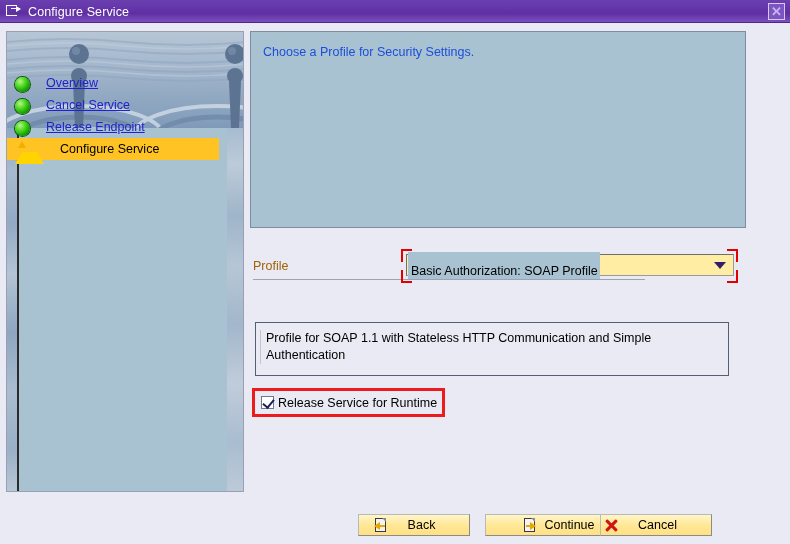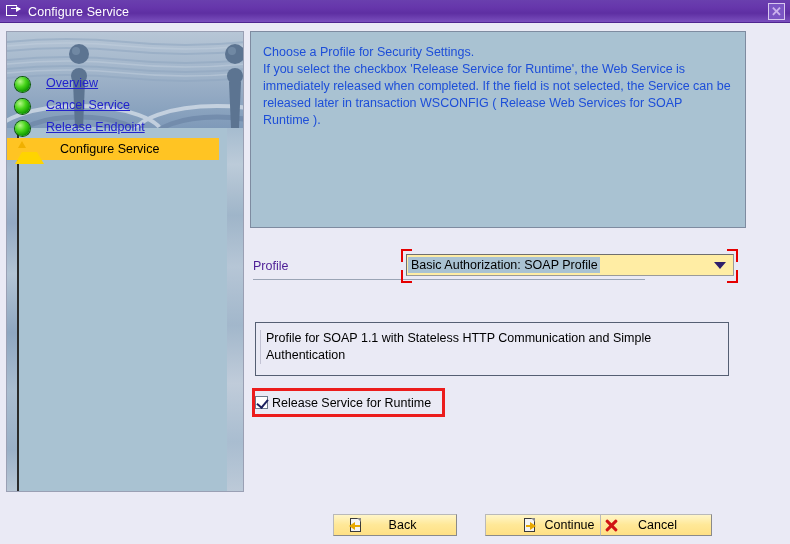--- a/index.html
+++ b/index.html
@@ -244,21 +244,21 @@
   
   #profile-row {
     position: absolute;
     left: 3px; top: 222px;
     width: 528px; height: 32px;
   }
   #profile-label {
     position: absolute;
     left: 0; top: 6px;
     font-size: 12.5px;
-    color: #4c1d95;
+    color: #a16207;
   }
   #profile-underline {
     position: absolute;
     left: 0; top: 26px;
     width: 392px; height: 1px;
     background: #9aa4b5;
   }
   #dropdown {
     position: absolute;
     left: 153px; top: 1px;
@@ -269,21 +269,21 @@
     border-left-color: #6f6f6f;
     box-sizing: border-box;
     display: flex;
     align-items: center;
     cursor: pointer;
   }
   #dropdown-value {
     font-size: 12.5px;
     color: #000000;
     background: #a9c2d2;
-    padding: 1px 2px 1px 3px;
+    padding: 12px 2px 1px 3px;
     margin-left: 1px;
     white-space: nowrap;
   }
   #dropdown-arrow {
     position: absolute;
     right: 7px; top: 7px;
     width: 0; height: 0;
     border-left: 6px solid transparent;
     border-right: 6px solid transparent;
     border-top: 7px solid #2e1f6b;
@@ -322,20 +322,21 @@
 
   
   #checkbox-block {
     position: absolute;
     left: 2px; top: 357px;
     width: 193px; height: 29px;
     border: 3px solid #ec1c1c;
     box-sizing: border-box;
     display: flex;
     align-items: center;
+    padding-left: 6px;
   }
   #checkbox {
     width: 13px; height: 13px;
     background: #ffffff;
     border: 1px solid #6c7a8c;
     box-sizing: border-box;
     position: relative;
     margin-right: 4px;
     flex: 0 0 auto;
     cursor: pointer;
@@ -380,21 +381,21 @@
     position: relative;
   }
   .btn .btxt {
     flex: 1;
     text-align: center;
     font-size: 12.5px;
     color: #000000;
     padding-right: 16px;
     white-space: nowrap;
   }
-  #btn-back    { left: 333px; width: 124px; padding-left: 12px; }
+  #btn-back    { left: 358px; width: 112px; padding-left: 12px; }
   #btn-continue{ left: 485px; width: 132px; padding-left: 34px; }
   #btn-cancel  { left: 600px; width: 112px; justify-content: center; }
 
   
   .page-ico .sheet {
     position: absolute;
     left: 2px; top: 1px;
     width: 11px; height: 14px;
     background: #f4f4f4;
     border: 1px solid #3a3a3a;
@@ -536,21 +537,20 @@
         <span class="ico ico-tri"></span>
         <span class="label">Configure Service</span>
       </div>
     </div>
   </div>
 
   <div id="main-panel">
 
     <div id="instruction-box">
       <p id="instr-1">Choose a Profile for Security Settings.</p>
-      <p id="instr-2">If you select the checkbox 'Release Service for Runtime', the Web Service is immediately released when completed. If the field is not selected, the Service can be released later in transaction WSCONFIG ( Release Web Services for SOAP Runtime ).</p>
     </div>
 
     <div id="profile-row">
       <span id="profile-label">Profile</span>
       <div id="profile-underline"></div>
 
       <div class="bracket bk-tl"></div>
       <div class="bracket bk-bl"></div>
       <div class="bracket bk-tr"></div>
       <div class="bracket bk-br"></div>

